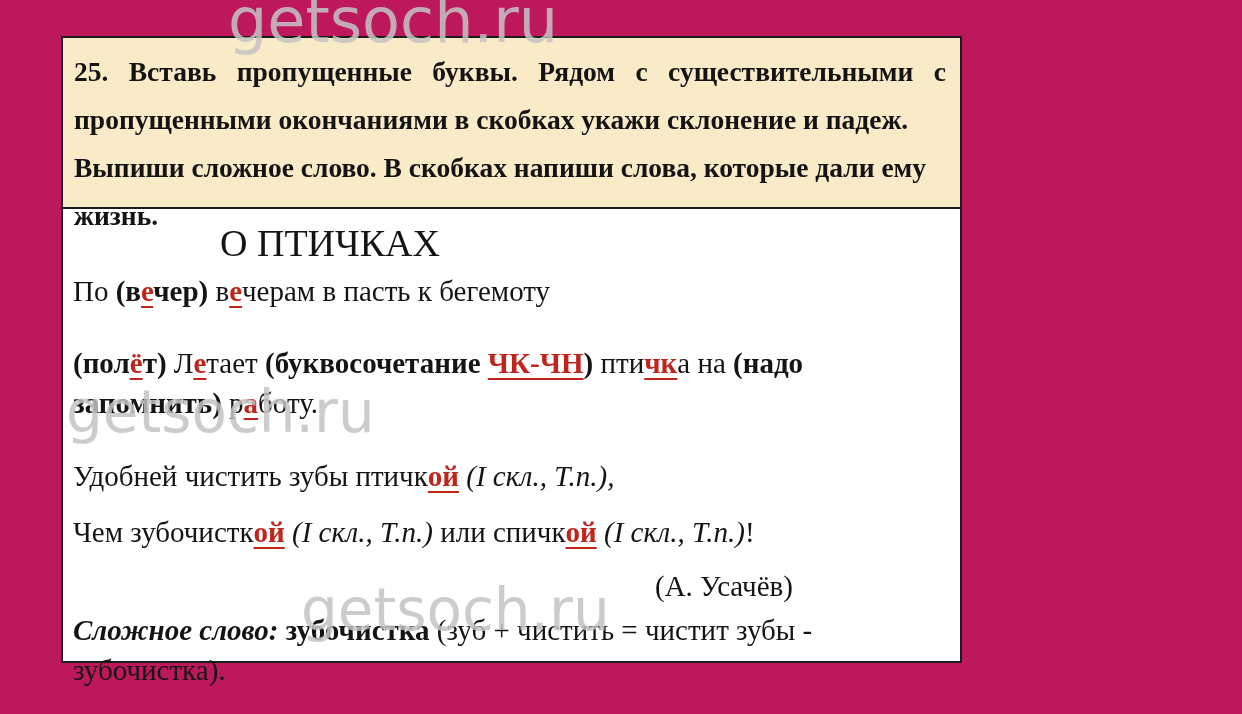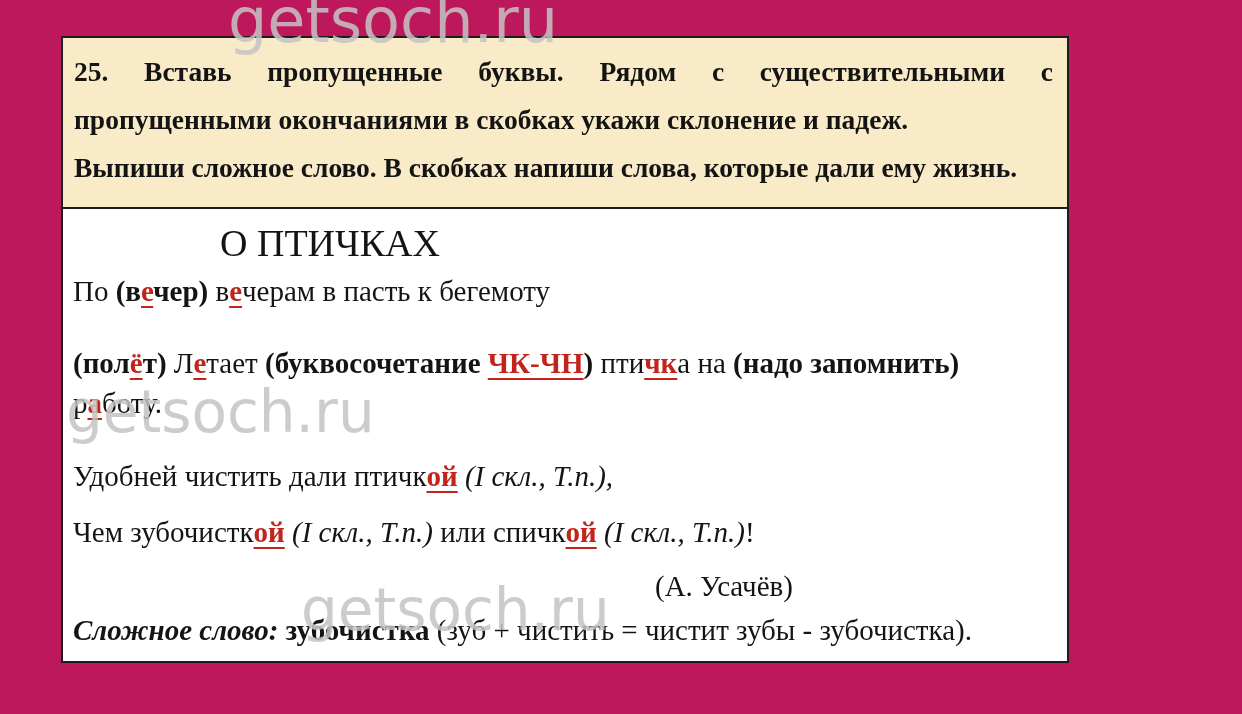--- a/index.html
+++ b/index.html
@@ -23,21 +23,21 @@
     white-space:nowrap;
     pointer-events:none;
   }
   .wm-top{left:228px;top:-16px;font-size:62px;}
   .wm-mid{left:66px;top:378px;}
   .wm-bot{left:301px;top:576px;}
   
   .task-box{
     position:absolute;
     left:61px;top:36px;
-    width:1008px;height:627px;
+    width:901px;height:627px;
     border:2px solid #1c1c1c;
     box-sizing:border-box;
     background:#ffffff;
   }
   .task-header{
     position:relative;
     box-sizing:border-box;
     height:171px;
     background:var(--header-bg,#faebc8);
     border-bottom:2px solid #1c1c1c;
@@ -90,20 +90,20 @@
 
     <div class="task-header">
       <p class="justified">25. Вставь пропущенные буквы. Рядом с существительными с пропущенными окончаниями в скобках укажи склонение и падеж.</p>
       <p>Выпиши сложное слово. В скобках напиши слова, которые дали ему жизнь.</p>
     </div>
 
     <div class="task-body">
       <div class="ex-title">О ПТИЧКАХ</div>
       <div class="line-1"><span>По </span><span class="b">(в</span><span class="r">е</span><span class="b">чер)</span><span> в</span><span class="r">е</span><span>черам в пасть к бегемоту</span></div>
       <div class="line-2"><span class="b">(пол</span><span class="r">ё</span><span class="b">т)</span><span> Л</span><span class="r">е</span><span>тает </span><span class="b">(буквосочетание </span><span class="r">ЧК-ЧН</span><span class="b">)</span><span> пти</span><span class="r">чк</span><span>а на </span><span class="b">(надо запомнить)</span><span> р</span><span class="r">а</span><span>боту.</span></div>
-      <div class="line-3"><span>Удобней чистить дали птичк</span><span class="r">ой</span><span> </span><span class="i">(I скл., Т.п.),</span></div>
+      <div class="line-3"><span>Удобней чистить зубы птичк</span><span class="r">ой</span><span> </span><span class="i">(I скл., Т.п.),</span></div>
       <div class="line-4"><span>Чем зубочистк</span><span class="r">ой</span><span> </span><span class="i">(I скл., Т.п.)</span><span> или спичк</span><span class="r">ой</span><span> </span><span class="i">(I скл., Т.п.)</span><span>!</span></div>
       <div class="author-line">(А. Усачёв)</div>
       <div class="line-5"><span class="b i">Сложное слово: </span><span class="b">зубочистка </span><span>(зуб + чистить = чистит зубы - зубочистка).</span></div>
     </div>
 
   </div>
 </div>
 
 </body></html>

